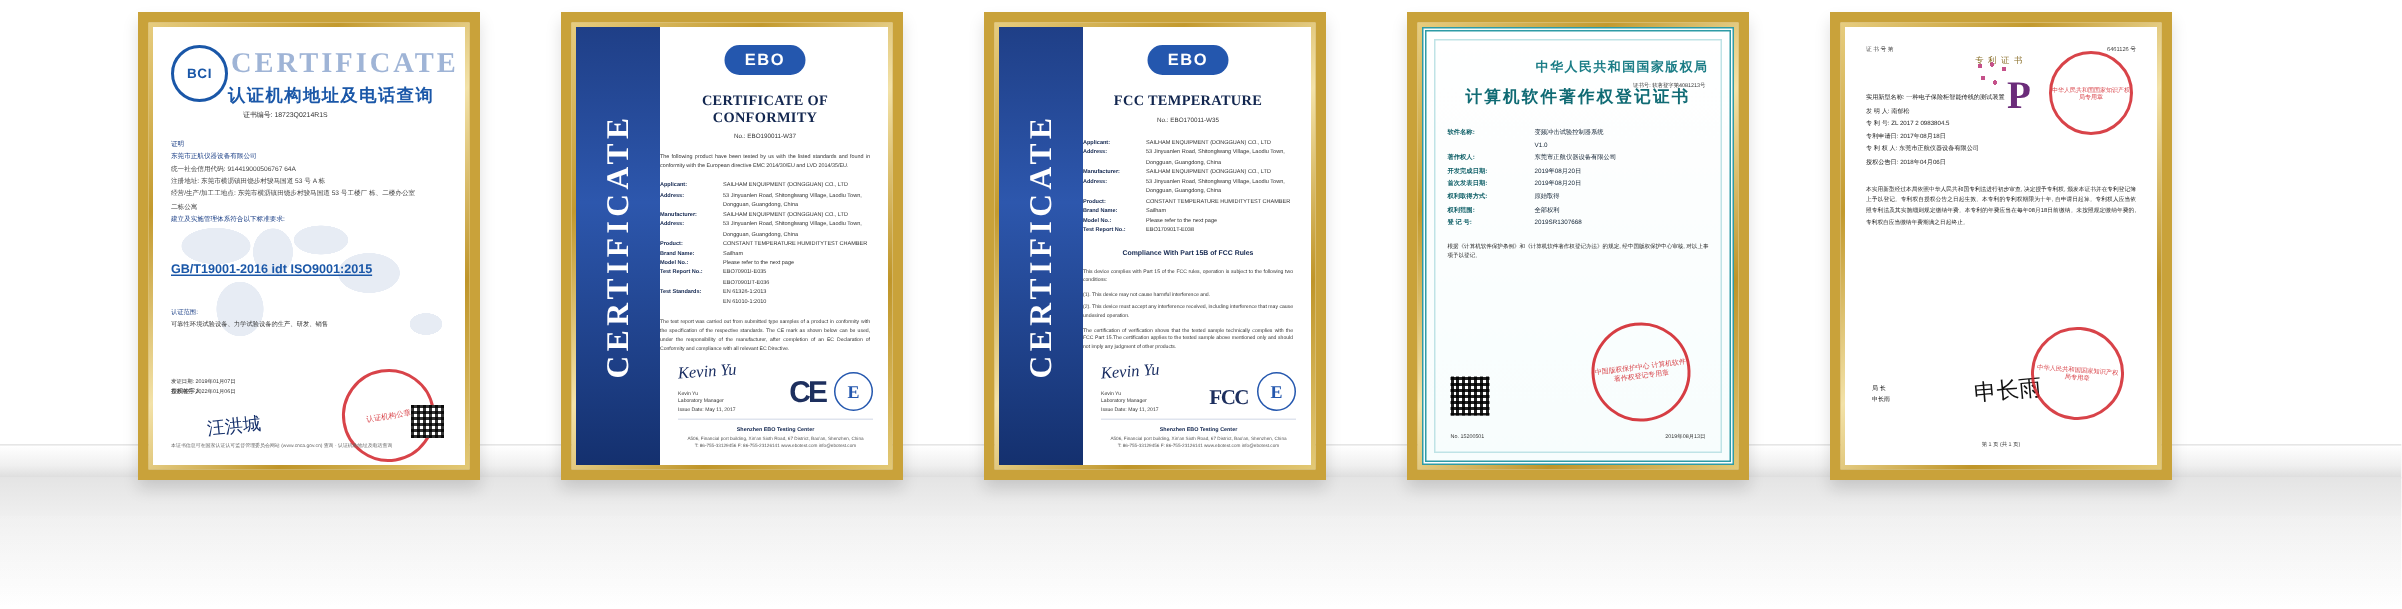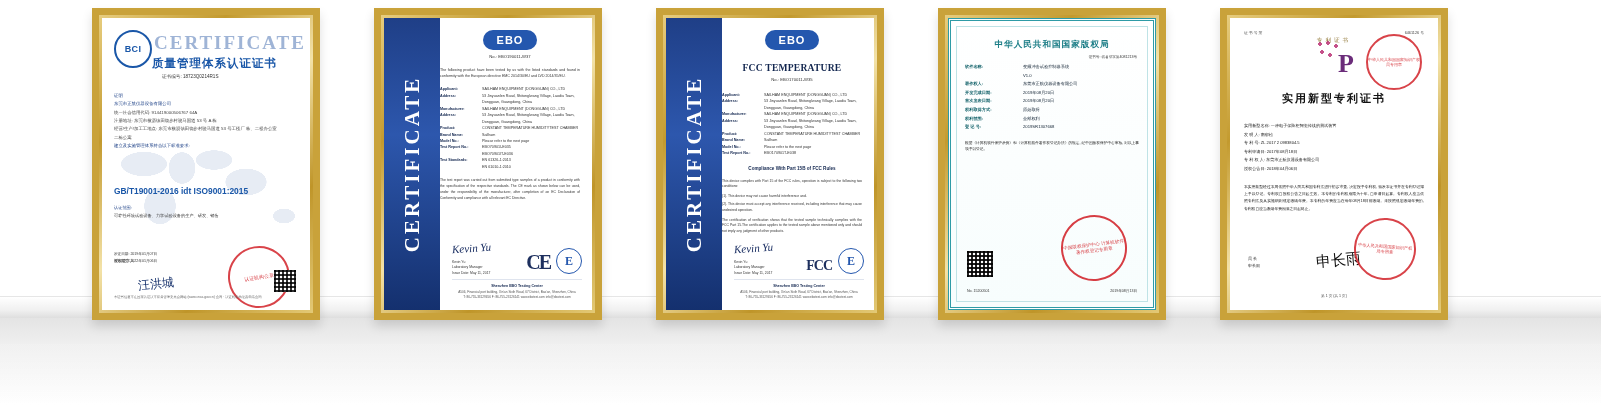--- a/index.html
+++ b/index.html
@@ -81,21 +81,21 @@
   }
   .c1 .title-cn{
     position:absolute;left:50px;top:38px;right:10px;
     font-size:11.5px;color:#1a57a8;font-weight:bold;letter-spacing:1px;
   }
   .c1 .certno{position:absolute;left:60px;top:56px;font-size:4.6px;color:#333;}
   .c1 .rows{position:absolute;left:12px;top:74px;right:12px;line-height:1.9;}
   .c1 .rows .lbl{color:#1b3f86;}
   .c1 .rows .sub{color:#444;}
   .c1 .std{
-    position:absolute;left:12px;top:168px;font-size:8.4px;color:#1a57a8;font-weight:bold;
+    position:absolute;left:12px;top:156px;font-size:8.4px;color:#1a57a8;font-weight:bold;text-decoration:underline;
   }
   .c1 .sig-area{position:absolute;left:12px;top:240px;right:12px;font-size:4px;color:#333;}
   .c1 .stamp{
     position:absolute;right:20px;top:228px;width:58px;height:58px;border-radius:50%;
     border:2px solid #d2232a;color:#d2232a;opacity:.85;
     display:flex;align-items:center;justify-content:center;
     font-size:5px;text-align:center;transform:rotate(-9deg);
   }
   .c1 .handsig{
     position:absolute;left:36px;top:258px;font-family:"Liberation Serif",serif;
@@ -140,21 +140,21 @@
   .kv .row{display:flex;gap:4px;}
   .kv .k{flex:0 0 38px;font-weight:bold;color:#12264f;}
   .kv .v{flex:1;}
   .ebo-note{font-size:3.4px;color:#333;line-height:1.7;margin-top:8px;text-align:justify;}
   .ebo-sign{position:absolute;left:12px;bottom:34px;font-size:3.4px;color:#333;line-height:1.6;}
   .script{
     font-family:"Liberation Serif",serif;font-style:italic;font-size:11px;color:#1b2f63;
     transform:rotate(-4deg);display:inline-block;margin-bottom:2px;
   }
   .marks{position:absolute;right:10px;bottom:36px;display:flex;gap:6px;align-items:flex-end;}
-  .ce-mark{font-family:Liberation Serif, serif;font-size:20px;color:#1d2f5e;letter-spacing:-2px;font-weight:bold;}
+  .ce-mark{font-family:Liberation Sans, sans-serif;font-size:20px;color:#1d2f5e;letter-spacing:-2px;font-weight:bold;}
   .fcc-mark{font-family:"Liberation Serif",serif;font-size:14px;color:#1d2f5e;font-weight:bold;letter-spacing:-1px;text-align:right;}
   .e-mark{
     width:24px;height:24px;border-radius:50%;border:1.5px solid #2457ae;color:#2457ae;
     display:flex;align-items:center;justify-content:center;font-size:12px;font-weight:bold;
     font-family:"Liberation Serif",serif;
   }
   .ebo-foot{
     position:absolute;left:12px;right:10px;bottom:10px;text-align:center;
     font-size:3.1px;color:#555;line-height:1.6;border-top:1px solid #dfe4ee;padding-top:4px;
   }
@@ -166,21 +166,21 @@
   .c4{left:938px;width:228px;height:312px;}
   .c4 .paper{
     padding:12px 14px;box-sizing:border-box;
     border:3px double #2e9ba6;
     background:
       linear-gradient(180deg,#ffffff,#f7fdfd);
   }
   .c4 .orn{
     position:absolute;inset:5px;border:1px solid #bfe3e6;pointer-events:none;
   }
-  .c4 .h1{text-align:center;font-size:8.6px;color:#1b7d86;font-weight:bold;letter-spacing:1px;margin-top:6px;}
+  .c4 .h1{text-align:right;font-size:8.6px;color:#1b7d86;font-weight:bold;letter-spacing:1px;margin-top:6px;}
   .c4 .h2{text-align:center;font-size:11px;color:#106b74;font-weight:bold;letter-spacing:1.5px;margin-top:6px;}
   .c4 .kv{font-size:4.2px;color:#123;line-height:2.05;margin-top:12px;}
   .c4 .kv .row{display:flex;}
   .c4 .kv .k{flex:0 0 54px;color:#0e5f67;}
   .c4 .note{font-size:3.7px;color:#222;line-height:1.75;margin-top:8px;text-align:justify;}
   .c4 .qr{
     position:absolute;left:16px;bottom:30px;width:26px;height:26px;
     background:
       repeating-linear-gradient(90deg,#222 0 2px,#fff 2px 4px),
       repeating-linear-gradient(0deg,#222 0 2px,#fff 2px 4px);
@@ -244,21 +244,21 @@
 <div class="shelf-shadow"></div>
 
 <div class="gallery">
 
   <div class="cert frame-gold c1">
     <div class="frame-inner">
       <div class="paper">
         <div class="map"></div>
         <div class="logo">BCI</div>
         <div class="big-en">CERTIFICATE</div>
-        <div class="title-cn">质量管理体系认证证书</div>
+        <div class="title-cn">认证机构地址及电话查询</div>
         <div class="certno">
           <span>证书编号:</span>
           <span>18723Q0214R1S</span>
         </div>
         <div class="rows">
           <div class="lbl">证明</div>
           <div class="lbl">东莞市正航仪器设备有限公司</div>
           <div class="sub">
             <span>统一社会信用代码:</span>
             <span>914419000506767 64A</span>
@@ -303,20 +303,21 @@
   </div>
 
   <div class="cert frame-gold cbo c2">
     <div class="frame-inner">
       <div class="paper">
         <div class="band">
           <div class="vtext">CERTIFICATE</div>
         </div>
         <div class="bodyarea">
           <div class="ebo-logo">EBO</div>
+          <div class="ebo-title">CERTIFICATE OF CONFORMITY</div>
           <div class="ebo-no">
             <span>No.:</span>
             <span>EBO190011-W37</span>
           </div>
           <div class="ebo-intro">The following product have been tested by us with the listed standards and found in conformity with the European directive EMC 2014/30/EU and LVD 2014/35/EU.</div>
           <div class="kv">
             <div class="row">
                 <div class="k">Applicant:</div>
                 <div class="v">SAILHAM ENQUIPMENT (DONGGUAN) CO., LTD</div>
               </div>
@@ -458,20 +459,21 @@
         </div>
       </div>
     </div>
   </div>
 
   <div class="cert frame-gold c4">
     <div class="frame-inner">
       <div class="paper">
         <div class="orn"></div>
         <div class="h1">中华人民共和国国家版权局</div>
+        <div class="h2">计算机软件著作权登记证书</div>
         <div style="position:absolute;right:16px;top:34px;font-size:3.6px;color:#333;">
           <span>证书号:</span>
           <span>软著登字第4081213号</span>
         </div>
         <div class="kv">
           <div class="row">
               <div class="k">软件名称:</div>
               <div>变频冲击试验控制器系统</div>
             </div>
           <div class="row">
@@ -516,21 +518,20 @@
     <div class="frame-inner">
       <div class="paper">
         <div class="topline">
           <span>证 书 号 第</span>
           <span>6461126 号</span>
         </div>
         <div class="cnhdr">专利证书</div>
         <div class="dots"></div>
         <div class="logo">P</div>
         <div class="redstamp">中华人民共和国国家知识产权局专用章</div>
-        <div class="title">实用新型专利证书</div>
         <div class="kv">
           <div><span>实用新型名称:</span> <span>一种电子保险柜智能传线的测试装置</span></div>
           <div><span>发 明 人:</span> <span>南郁松</span></div>
           <div><span>专 利 号:</span> <span>ZL 2017 2 0983804.5</span></div>
           <div><span>专利申请日:</span> <span>2017年08月18日</span></div>
           <div><span>专 利 权 人:</span> <span>东莞市正航仪器设备有限公司</span></div>
           <div><span>授权公告日:</span> <span>2018年04月06日</span></div>
         </div>
         <div class="para">本实用新型经过本局依照中华人民共和国专利法进行初步审查, 决定授予专利权, 颁发本证书并在专利登记簿上予以登记。专利权自授权公告之日起生效。本专利的专利权期限为十年, 自申请日起算。专利权人应当依照专利法及其实施细则规定缴纳年费。本专利的年费应当在每年08月18日前缴纳。未按照规定缴纳年费的, 专利权自应当缴纳年费期满之日起终止。</div>
         <div class="sig">

